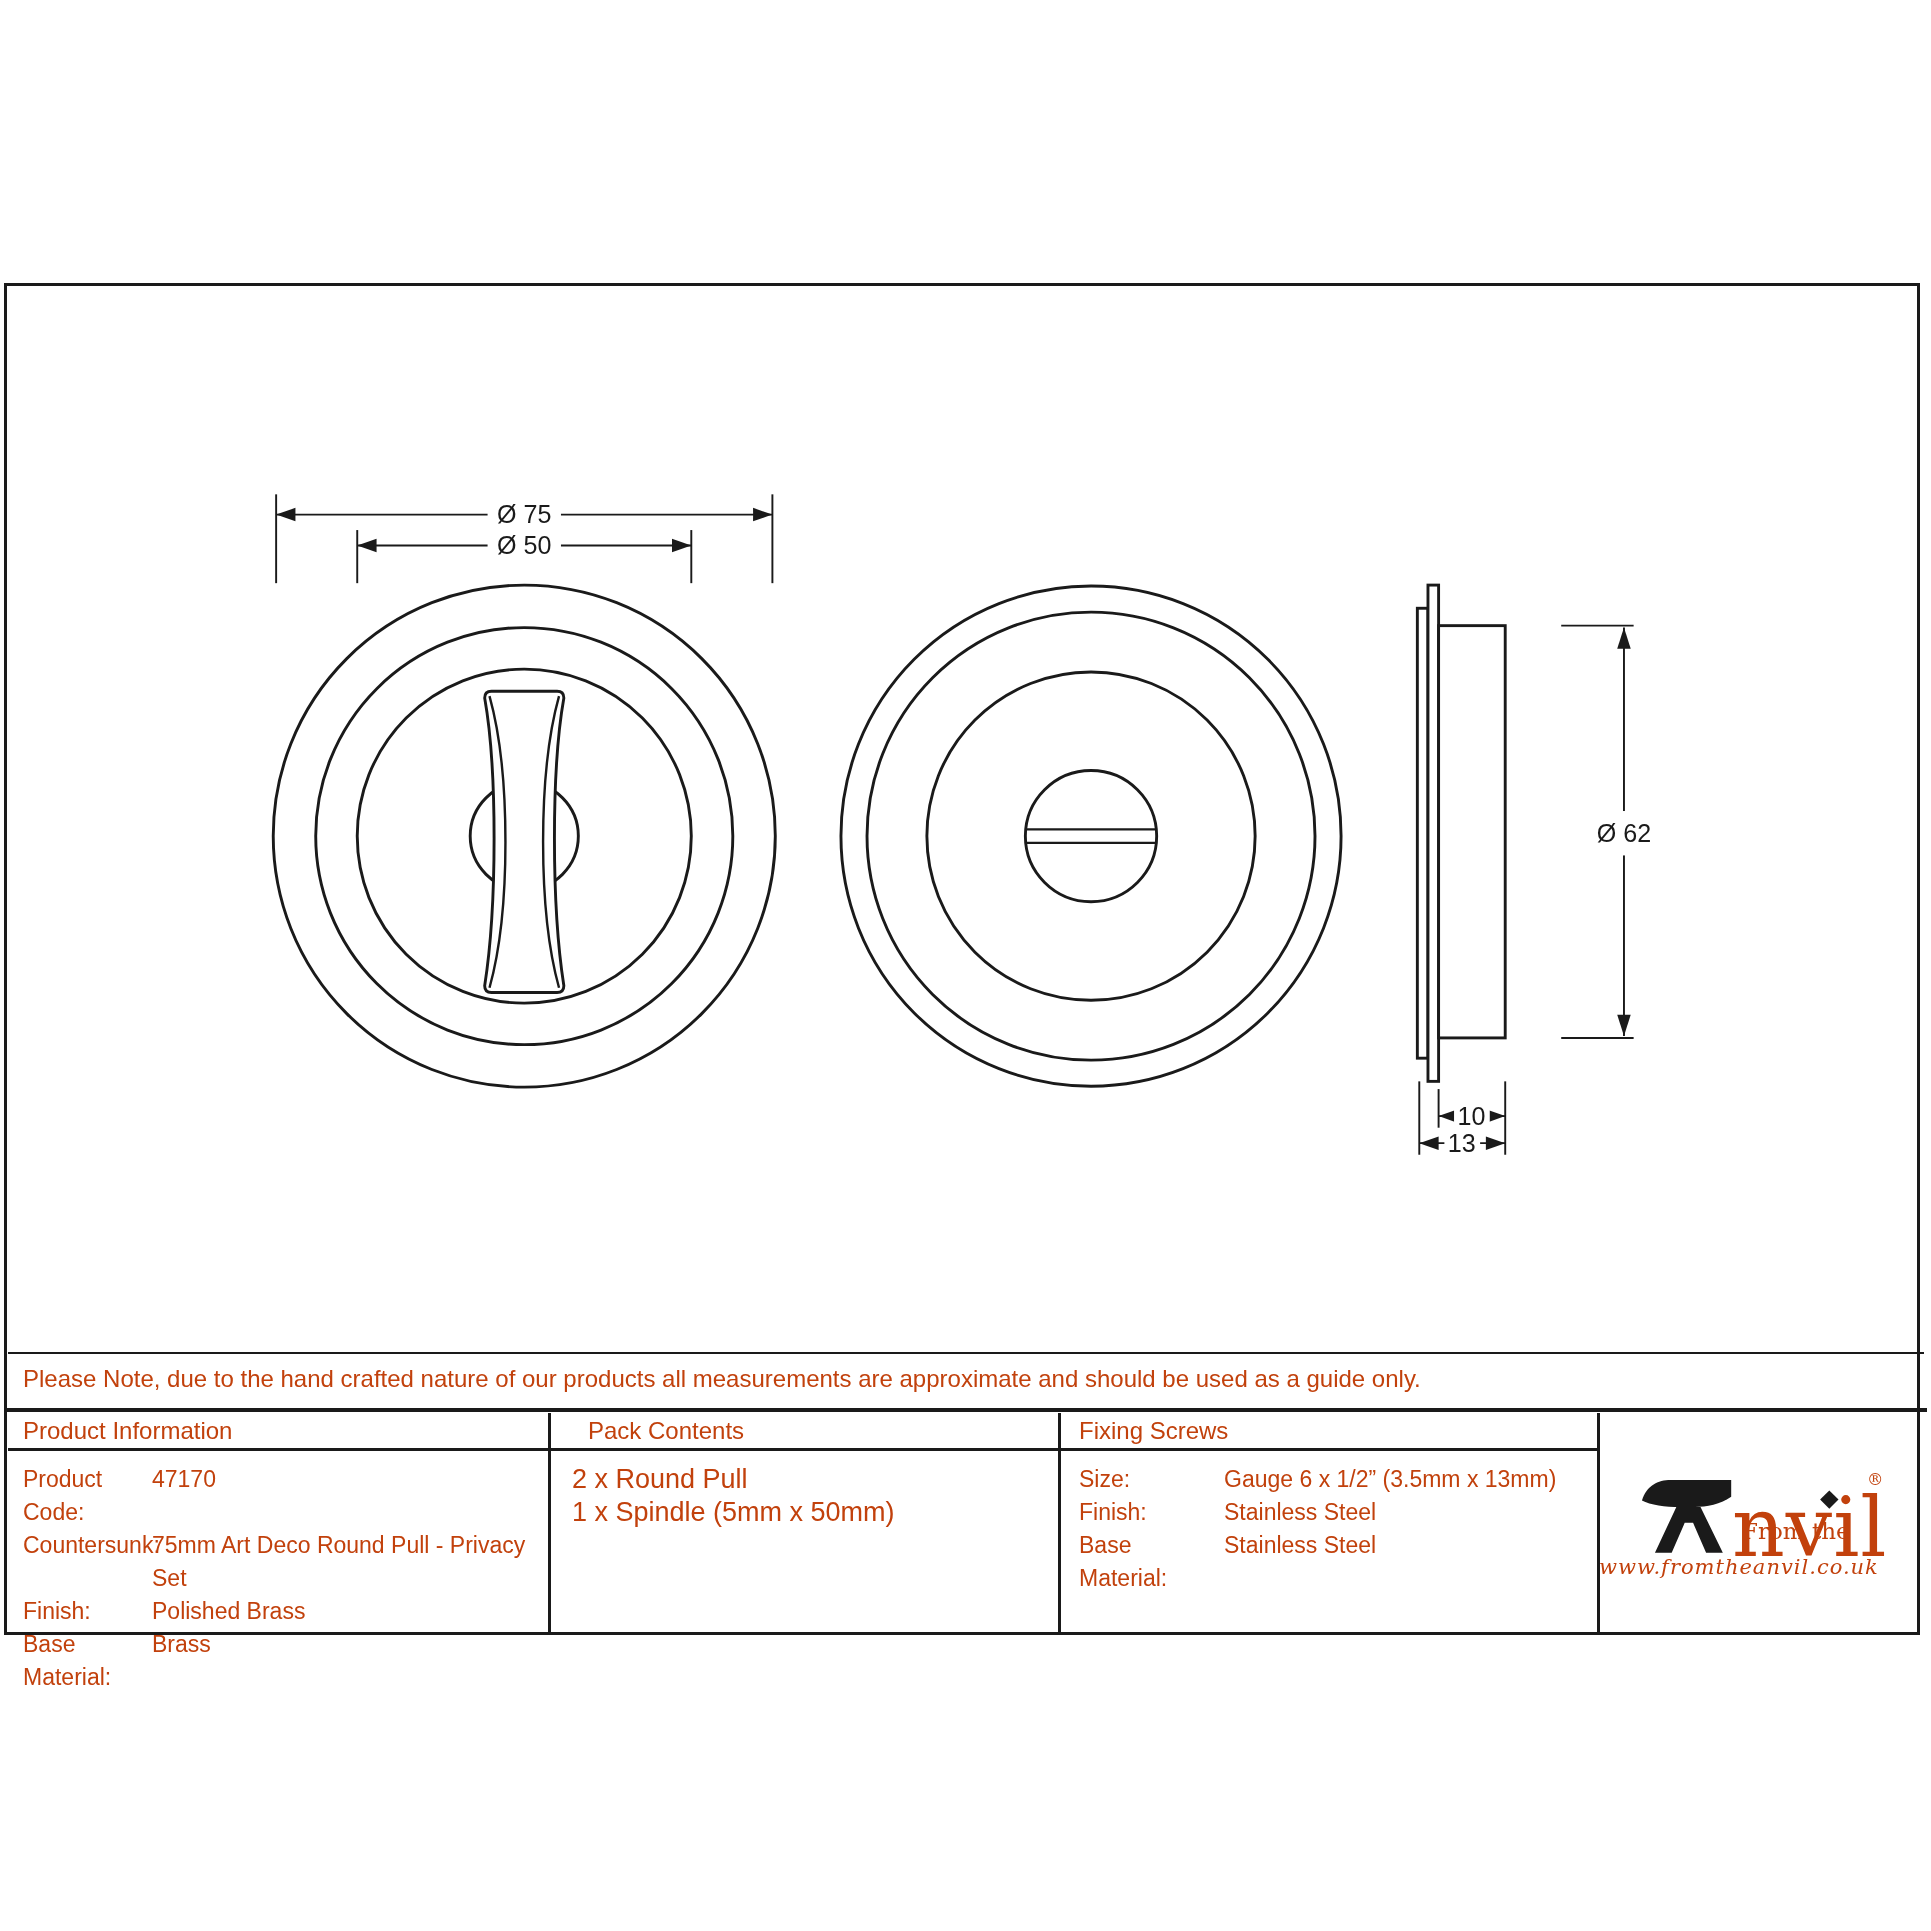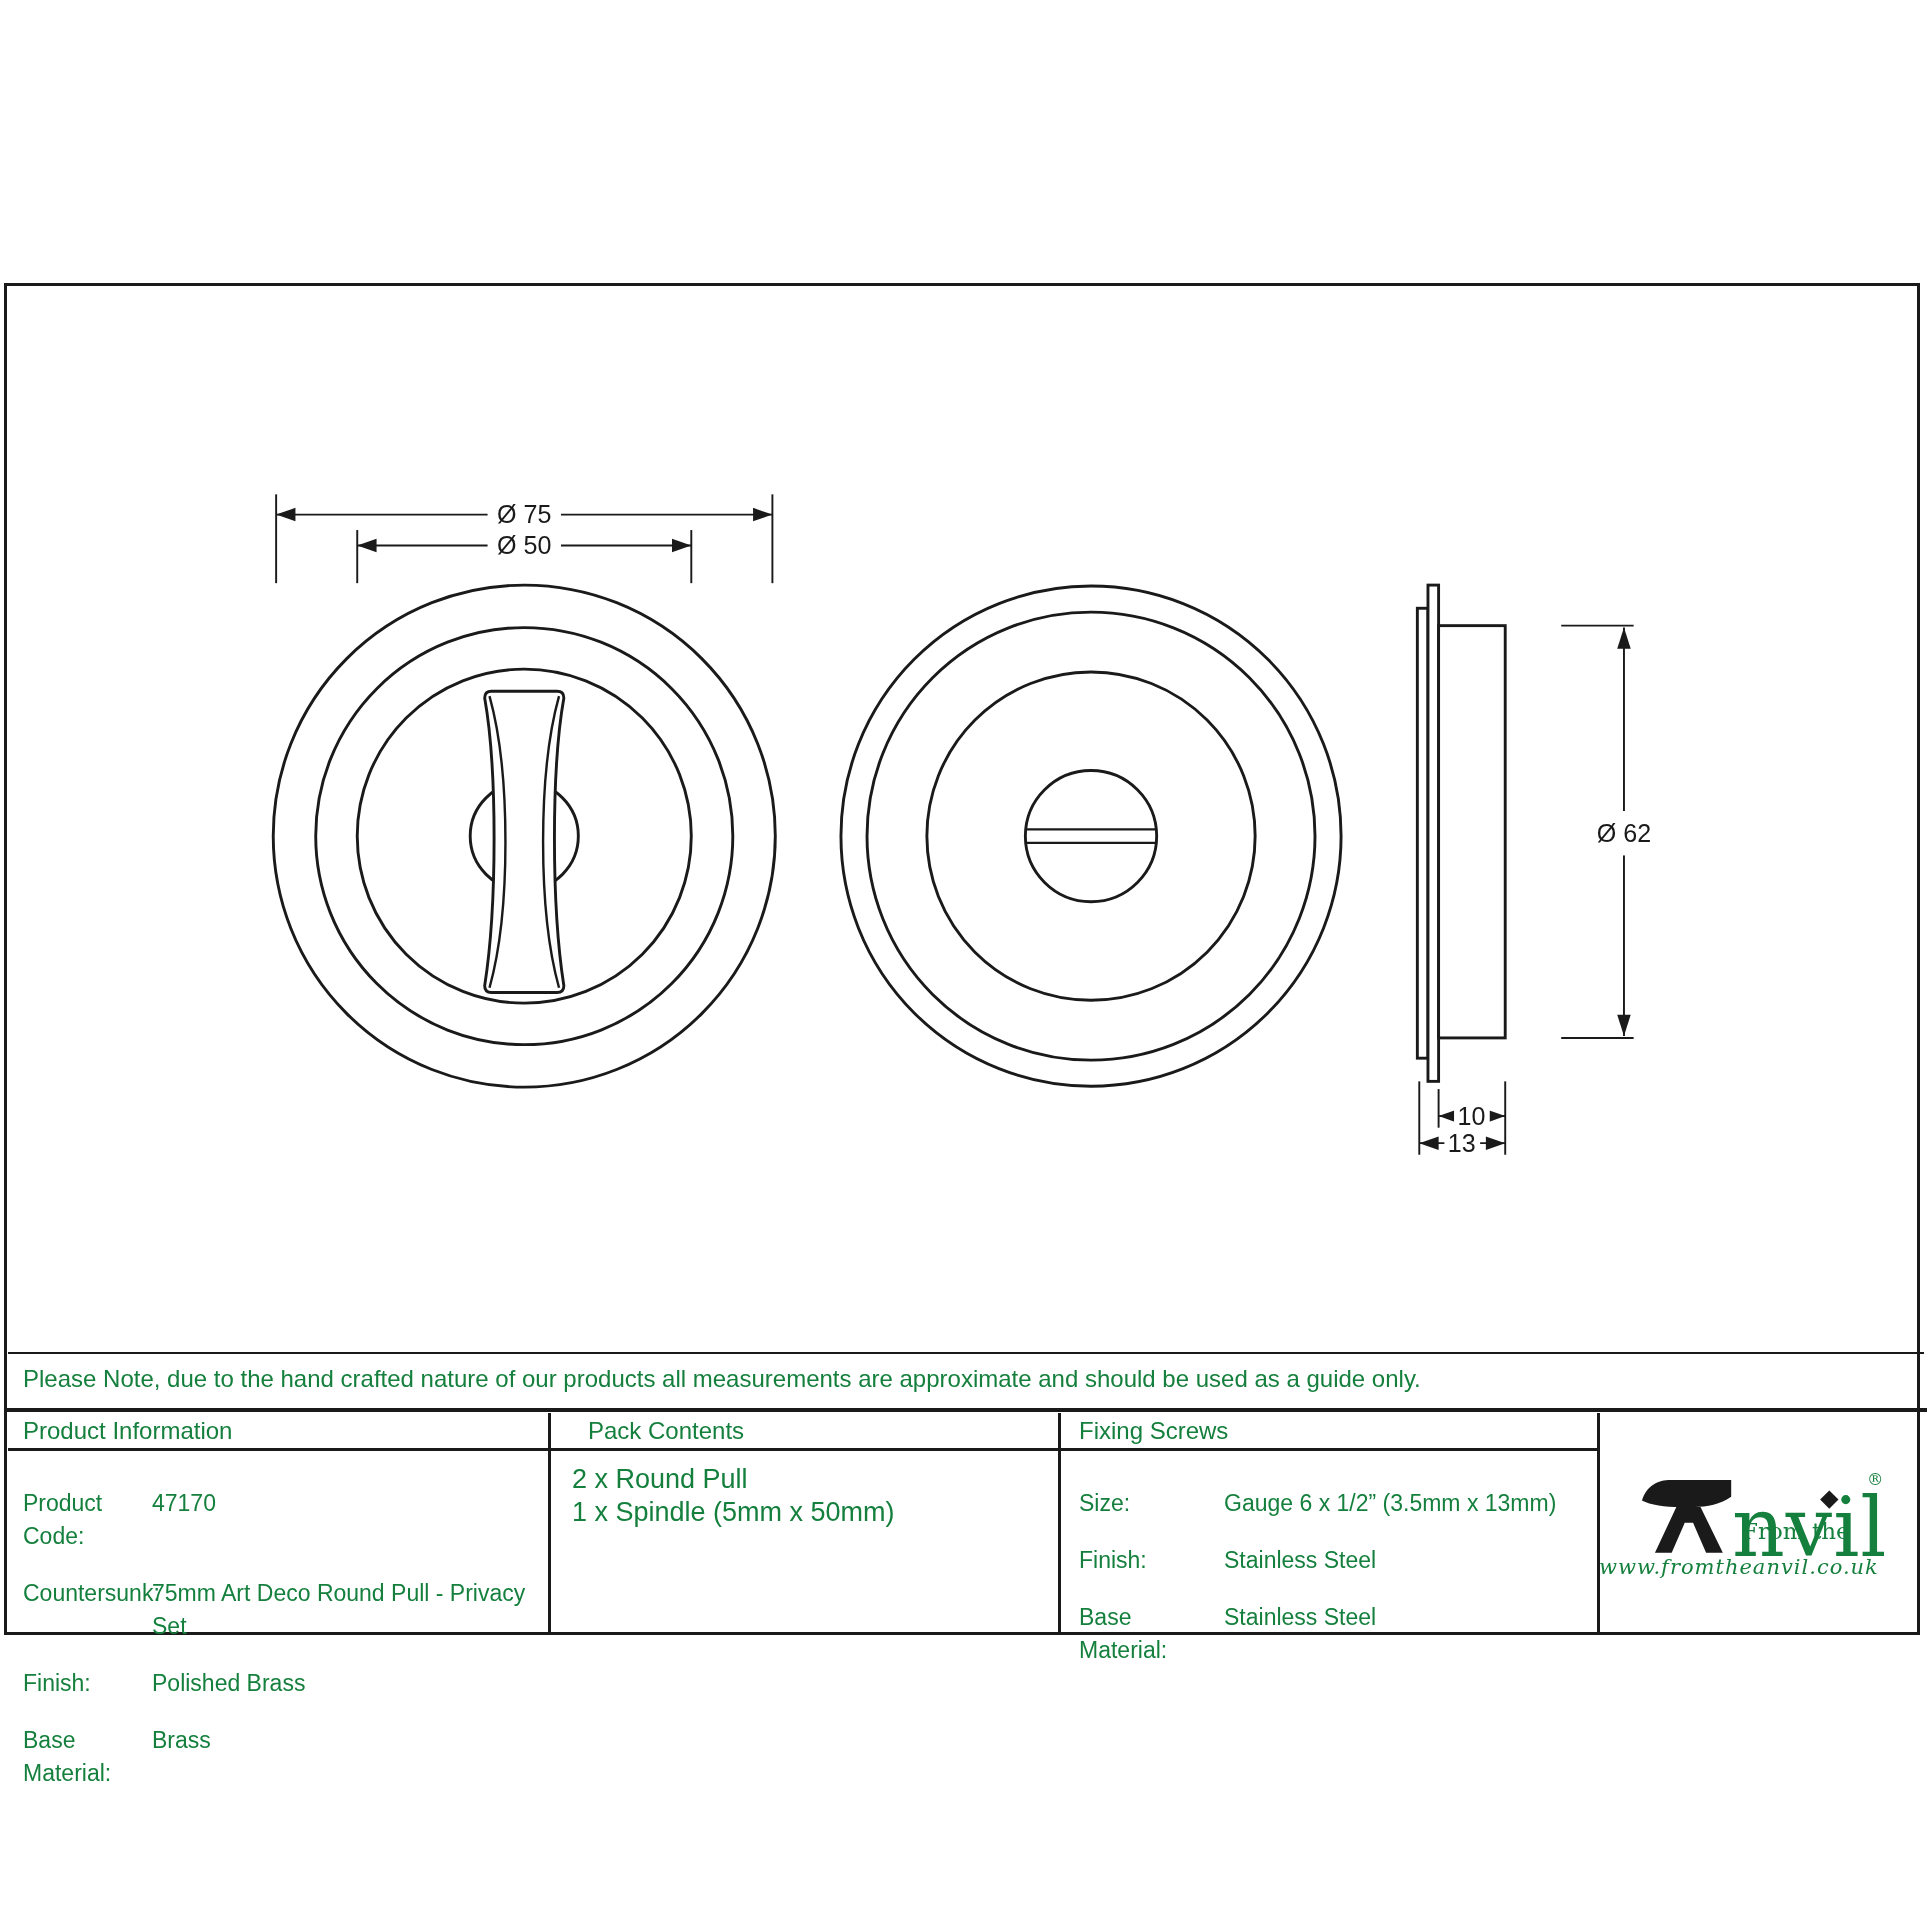--- a/index.html
+++ b/index.html
@@ -1,33 +1,33 @@
 <!DOCTYPE html>
 <html><head>
 <meta charset="utf-8">
 <style>
   html,body{margin:0;padding:0;background:#ffffff;}
   #canvas{position:relative;width:1931px;height:1931px;background:#ffffff;
-          font-family:"Liberation Sans",sans-serif;color:#15803d;overflow:hidden;}
+          font-family:"Liberation Sans",sans-serif;color:#c2410c;overflow:hidden;}
   .abs{position:absolute;}
   
   #sheet-border{left:3.9px;top:283px;width:1916px;height:1352px;border:3.9px solid #1a1a1a;box-sizing:border-box;}
   
   #drawing{left:0;top:0;width:1931px;height:1931px;}
   
   #note-divider{left:7.7px;top:1352px;width:1916px;height:0;border-top:2.9px solid #1a1a1a;}
   #note-text{left:23px;top:1365px;width:1834px;font-size:24px;}
   
   #table-top{left:3.9px;top:1408px;width:1923px;height:0;border-top:4.8px solid #1a1a1a;}
   #header-sep{left:7.7px;top:1448px;width:1591px;height:0;border-top:3.9px solid #1a1a1a;}
   .vline{top:1413px;width:2.9px;height:222px;background:#1a1a1a;}
   #v1{left:548px;} #v2{left:1058px;} #v3{left:1597px;}
   .th{top:1417px;font-size:24px;}
   #th-product{left:23px;} #th-pack{left:588px;} #th-fixing{left:1079px;}
-  .kv-row{display:flex;line-height:33px;font-size:23px;margin-top:24px;}
+  .kv-row{display:flex;line-height:33px;font-size:23px;}
   .kv-label{flex:0 0 auto;}
   #product-rows{left:23px;top:1463px;width:521px;}
   #product-rows .kv-label{width:129px;}
   #fixing-rows{left:1079px;top:1463px;width:512px;}
   #fixing-rows .kv-label{width:145px;}
   #pack-items{left:572px;top:1463px;width:463px;font-size:27px;line-height:33px;}
   .pre{white-space:pre-line;}
   
   #logo{left:1599px;top:1412px;width:326px;height:223px;}
   #anvil-icon{left:42px;top:60px;width:93px;height:85px;}

